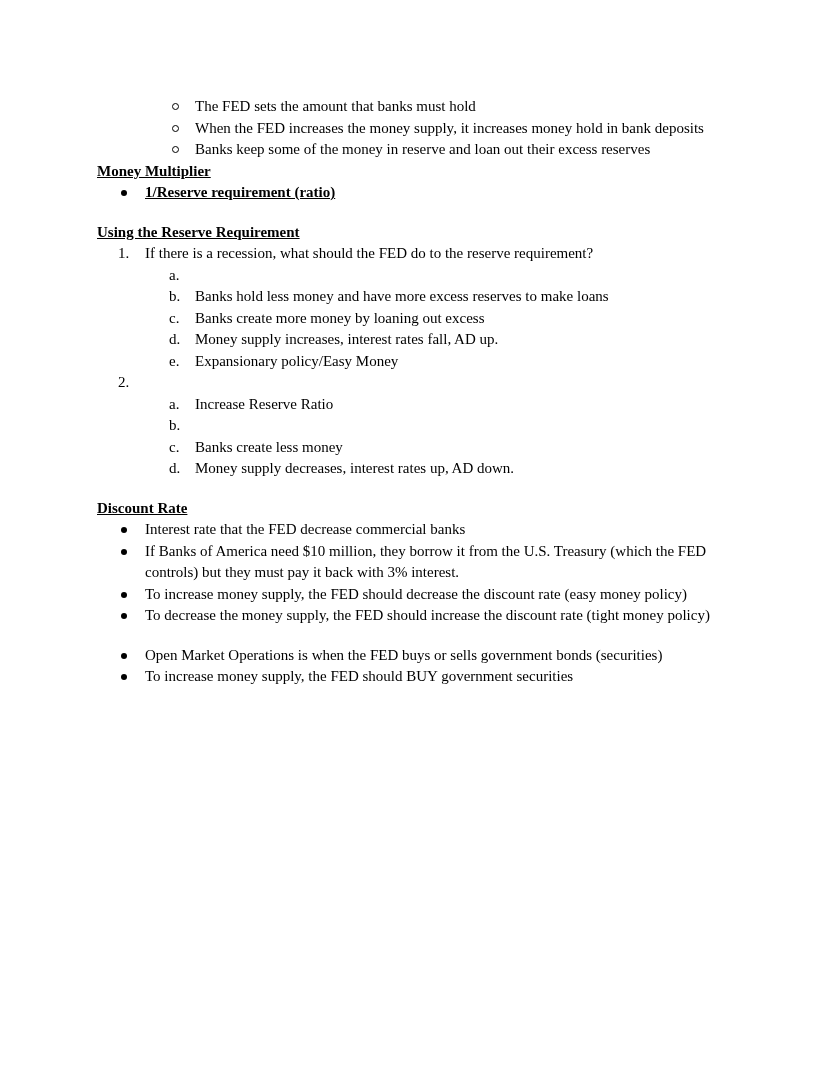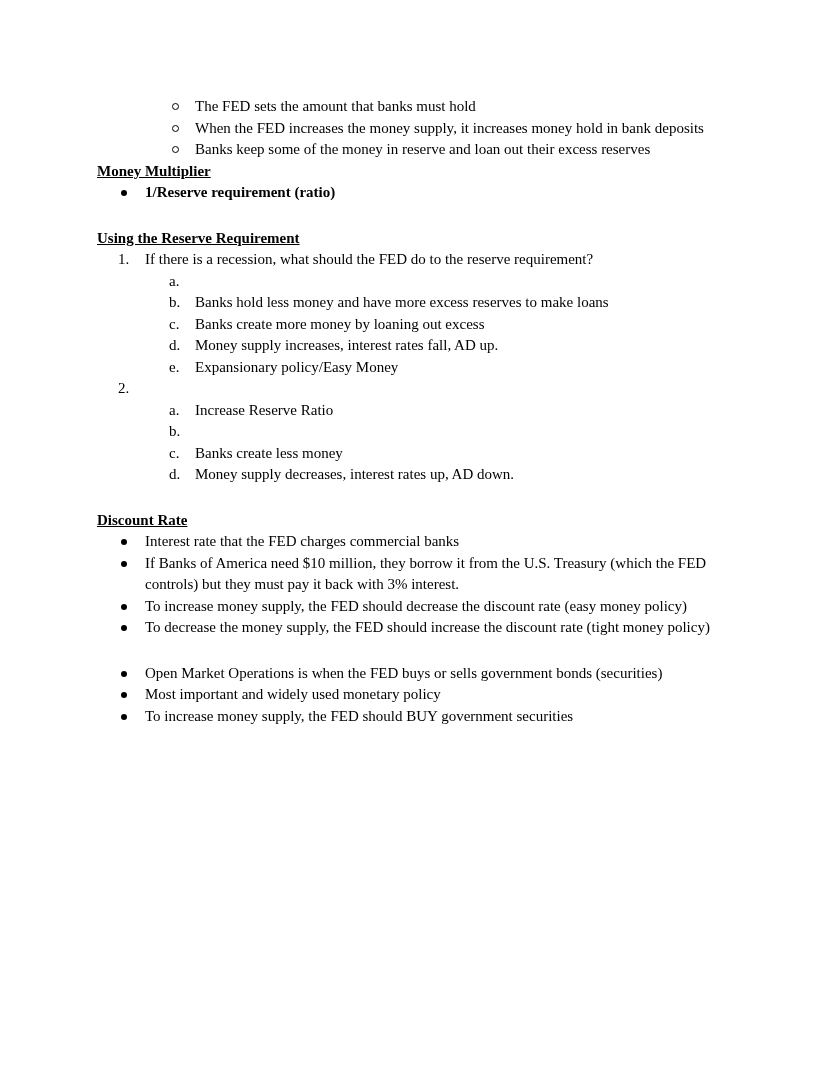--- a/index.html
+++ b/index.html
@@ -10,40 +10,40 @@
     font-size:15px; line-height:21.5px;
     color:#000000;
     overflow:hidden;
   }
   .page { padding-top:96px; padding-right:98px; }
 
   .heading { margin-left:97px; font-weight:bold; }
   .heading-text { text-decoration:underline; }
 
   .gap-small { }
-  .gap-large { margin-top:24px; }
+  .gap-large { margin-top:18px; }
 
   .li { display:flex; }
   .list.circle .li { padding-left:172px; }
   .list.circle .marker { width:23px; }
   .list.disc .li { padding-left:121px; }
   .list.disc .marker { width:24px; }
 
   .marker { flex:none; position:relative; }
   .marker.circle::before {
     content:""; position:absolute; top:7px; left:0;
     width:5px; height:5px; border:1px solid #000; border-radius:50%;
   }
   .marker.disc::before {
     content:""; position:absolute; top:8px; left:0;
     width:6px; height:6px; background:#000; border-radius:50%;
   }
 
   .txt { flex:1; }
-  .emph { font-weight:bold; }
+  .emph { font-weight:bold; text-decoration:underline; }
 
   .oli { display:flex; padding-left:118px; }
   .omark { flex:none; width:27px; }
   .sli { display:flex; padding-left:169px; }
   .smark { flex:none; width:26px; }
 </style>
 </head>
 <body>
 
 <div class="page">
@@ -109,21 +109,21 @@
       </div>
       <div class="sli">
         <span class="smark">d.</span>
         <span class="txt">Money supply decreases, interest rates up, AD down.</span>
       </div>
     </div>
     <div class="heading gap-large"><span class="heading-text">Discount Rate</span></div>
     <div class="list disc">
       <div class="li">
         <span class="marker disc"></span>
-        <span class="txt">Interest rate that the FED charges commercial banks</span>
+        <span class="txt">Interest rate that the FED decrease commercial banks</span>
       </div>
       <div class="li">
         <span class="marker disc"></span>
         <span class="txt">If Banks of America need $10 million, they borrow it from the U.S. Treasury (which the FED controls) but they must pay it back with 3% interest.</span>
       </div>
       <div class="li">
         <span class="marker disc"></span>
         <span class="txt">To increase money supply, the FED should decrease the discount rate (easy money policy)</span>
       </div>
       <div class="li">
@@ -131,20 +131,16 @@
         <span class="txt">To decrease the money supply, the FED should increase the discount rate (tight money policy)</span>
       </div>
     </div>
     <div class="list disc gap-large">
       <div class="li">
         <span class="marker disc"></span>
         <span class="txt">Open Market Operations is when the FED buys or sells government bonds (securities)</span>
       </div>
       <div class="li">
         <span class="marker disc"></span>
-        <span class="txt">Most important and widely used monetary policy</span>
-      </div>
-      <div class="li">
-        <span class="marker disc"></span>
         <span class="txt">To increase money supply, the FED should BUY government securities</span>
       </div>
     </div>
   </div>
 
 </body></html>

